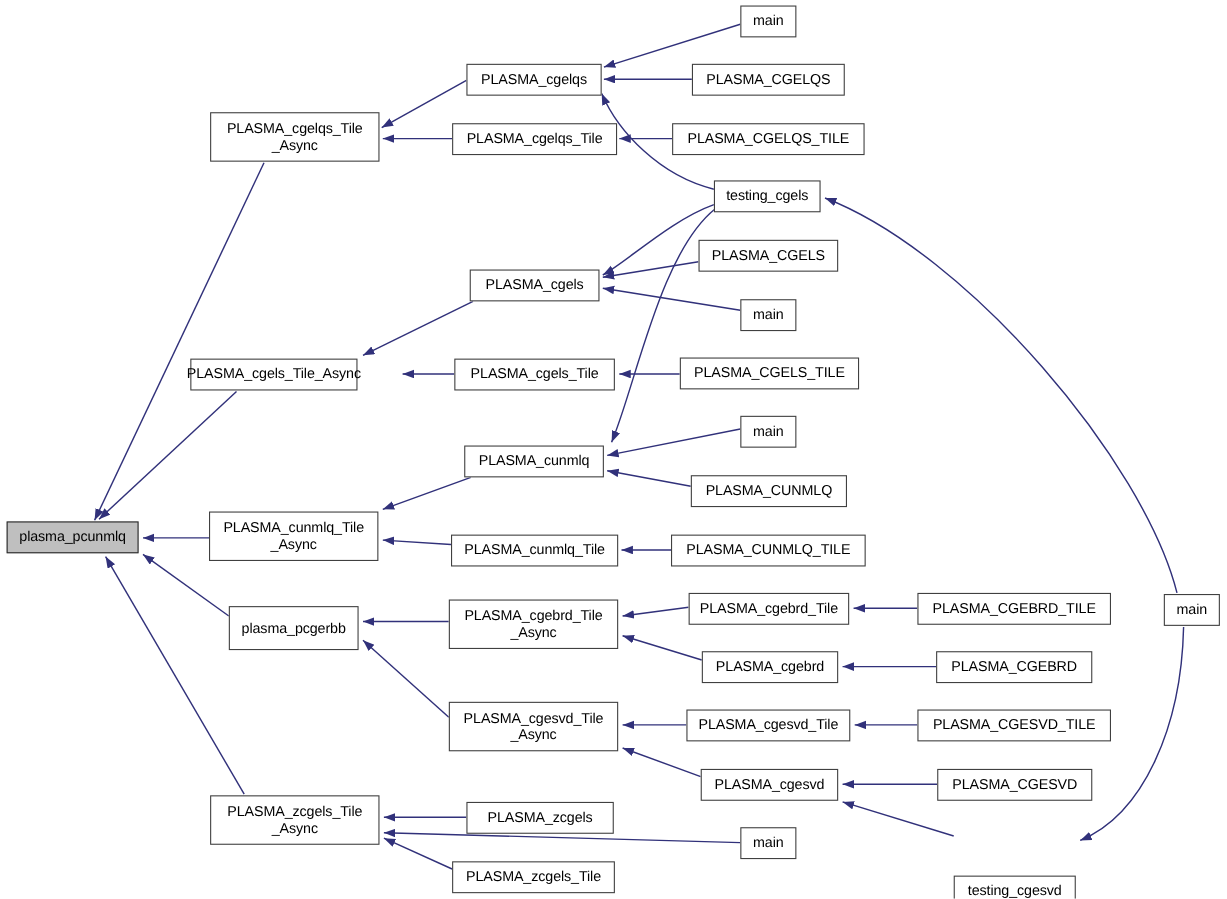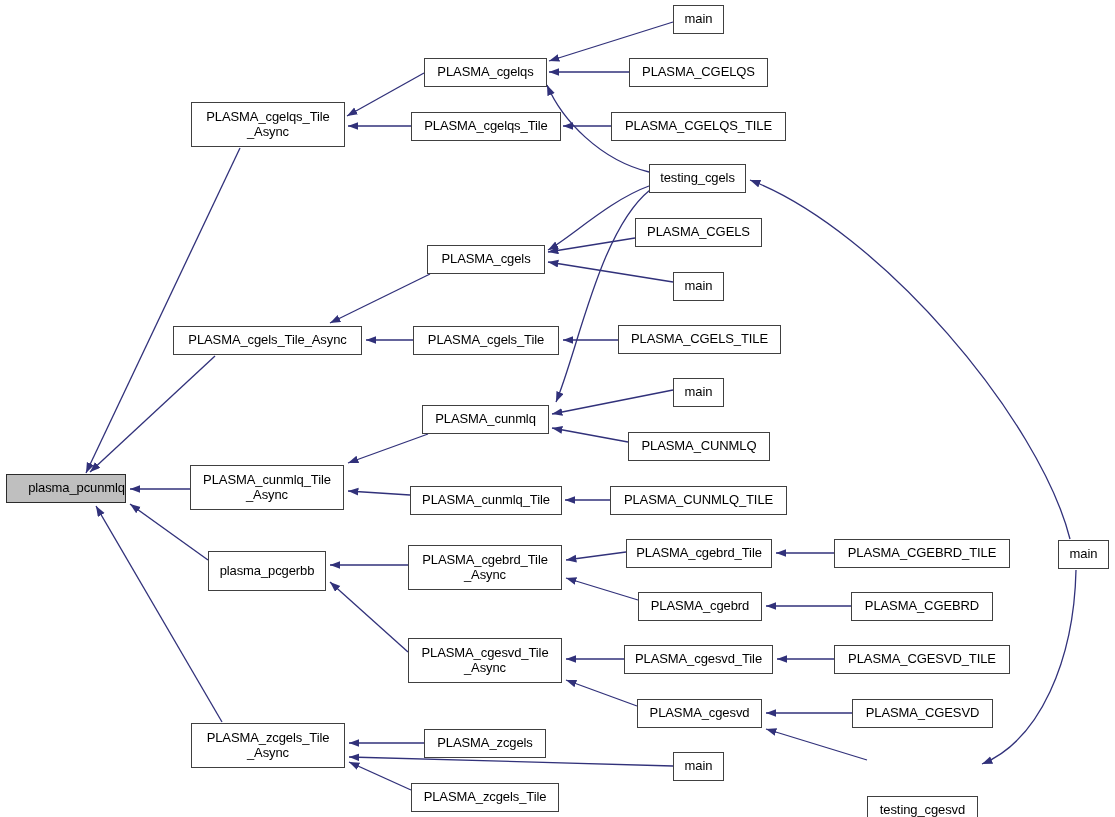--- a/index.html
+++ b/index.html
@@ -93,33 +93,33 @@
         <path d="M 222 722 L 96 506" fill="none" stroke="#31317a" stroke-width="1.3" marker-end="url(#arrow)"></path>
         <path d="M 424 743 L 349 743" fill="none" stroke="#31317a" stroke-width="1.3" marker-end="url(#arrow)"></path>
         <path d="M 673 766 L 349 757" fill="none" stroke="#31317a" stroke-width="1.3" marker-end="url(#arrow)"></path>
         <path d="M 411 790 L 349 762" fill="none" stroke="#31317a" stroke-width="1.3" marker-end="url(#arrow)"></path>
         <path d="M 867 760 L 766 729" fill="none" stroke="#31317a" stroke-width="1.3" marker-end="url(#arrow)"></path>
         <path d="M 1070 539 C 1040 420 880 230 750 180" fill="none" stroke="#31317a" stroke-width="1.3" marker-end="url(#arrow)"></path>
         <path d="M 1076 570 C 1074 660 1040 740 982 764" fill="none" stroke="#31317a" stroke-width="1.3" marker-end="url(#arrow)"></path>
       </g>
   </svg>
   <div id="node-layer">
-      <div class="node root" style="left: 6px; top: 474px; width: 120px; height: 29px; justify-content: flex-end;"><span>plasma_pcunmlq</span></div>
+      <div class="node root" style="left: 6px; top: 474px; width: 120px; height: 29px;"><span>plasma_pcunmlq</span></div>
       <div class="node" style="left: 191px; top: 102px; width: 154px; height: 45px;"><span>PLASMA_cgelqs_Tile
 _Async</span></div>
       <div class="node" style="left: 424px; top: 58px; width: 123px; height: 29px;"><span>PLASMA_cgelqs</span></div>
       <div class="node" style="left: 411px; top: 112px; width: 150px; height: 29px;"><span>PLASMA_cgelqs_Tile</span></div>
       <div class="node" style="left: 673px; top: 5px; width: 51px; height: 29px;"><span>main</span></div>
       <div class="node" style="left: 629px; top: 58px; width: 139px; height: 29px;"><span>PLASMA_CGELQS</span></div>
       <div class="node" style="left: 611px; top: 112px; width: 175px; height: 29px;"><span>PLASMA_CGELQS_TILE</span></div>
       <div class="node" style="left: 649px; top: 164px; width: 97px; height: 29px;"><span>testing_cgels</span></div>
       <div class="node" style="left: 427px; top: 245px; width: 118px; height: 29px;"><span>PLASMA_cgels</span></div>
       <div class="node" style="left: 635px; top: 218px; width: 127px; height: 29px;"><span>PLASMA_CGELS</span></div>
       <div class="node" style="left: 673px; top: 272px; width: 51px; height: 29px;"><span>main</span></div>
-      <div class="node" style="left: 173px; top: 326px; width: 189px; height: 29px;"><span>PLASMA_cgels_Tile_Async</span></div>
+      <div class="node" style="left: 173px; top: 326px; width: 152px; height: 29px;"><span>PLASMA_cgels_Tile_Async</span></div>
       <div class="node" style="left: 413px; top: 326px; width: 146px; height: 29px;"><span>PLASMA_cgels_Tile</span></div>
       <div class="node" style="left: 618px; top: 325px; width: 163px; height: 29px;"><span>PLASMA_CGELS_TILE</span></div>
       <div class="node" style="left: 673px; top: 378px; width: 51px; height: 29px;"><span>main</span></div>
       <div class="node" style="left: 422px; top: 405px; width: 127px; height: 29px;"><span>PLASMA_cunmlq</span></div>
       <div class="node" style="left: 628px; top: 432px; width: 142px; height: 29px;"><span>PLASMA_CUNMLQ</span></div>
       <div class="node" style="left: 190px; top: 465px; width: 154px; height: 45px;"><span>PLASMA_cunmlq_Tile
 _Async</span></div>
       <div class="node" style="left: 410px; top: 486px; width: 152px; height: 29px;"><span>PLASMA_cunmlq_Tile</span></div>
       <div class="node" style="left: 610px; top: 486px; width: 177px; height: 29px;"><span>PLASMA_CUNMLQ_TILE</span></div>
       <div class="node" style="left: 208px; top: 551px; width: 118px; height: 40px;"><span>plasma_pcgerbb</span></div>
@@ -130,19 +130,19 @@
       <div class="node" style="left: 638px; top: 592px; width: 124px; height: 29px;"><span>PLASMA_cgebrd</span></div>
       <div class="node" style="left: 851px; top: 592px; width: 142px; height: 29px;"><span>PLASMA_CGEBRD</span></div>
       <div class="node" style="left: 408px; top: 638px; width: 154px; height: 45px;"><span>PLASMA_cgesvd_Tile
 _Async</span></div>
       <div class="node" style="left: 624px; top: 645px; width: 149px; height: 29px;"><span>PLASMA_cgesvd_Tile</span></div>
       <div class="node" style="left: 834px; top: 645px; width: 176px; height: 29px;"><span>PLASMA_CGESVD_TILE</span></div>
       <div class="node" style="left: 637px; top: 699px; width: 125px; height: 29px;"><span>PLASMA_cgesvd</span></div>
       <div class="node" style="left: 852px; top: 699px; width: 141px; height: 29px;"><span>PLASMA_CGESVD</span></div>
       <div class="node" style="left: 191px; top: 723px; width: 154px; height: 45px;"><span>PLASMA_zcgels_Tile
 _Async</span></div>
-      <div class="node" style="left: 424px; top: 729px; width: 122px; height: 29px;"><span>PLASMA_zcgels</span></div>
+      <div class="node" style="left: 424px; top: 729px; width: 134px; height: 29px;"><span>PLASMA_zcgels</span></div>
       <div class="node" style="left: 673px; top: 752px; width: 51px; height: 29px;"><span>main</span></div>
       <div class="node" style="left: 411px; top: 783px; width: 148px; height: 29px;"><span>PLASMA_zcgels_Tile</span></div>
       <div class="node" style="left: 867px; top: 752px; width: 111px; height: 29px; margin-top: 44px;"><span>testing_cgesvd</span></div>
       <div class="node" style="left: 1058px; top: 540px; width: 51px; height: 29px;"><span>main</span></div>
     </div>
 </div>
 
 </body></html>

